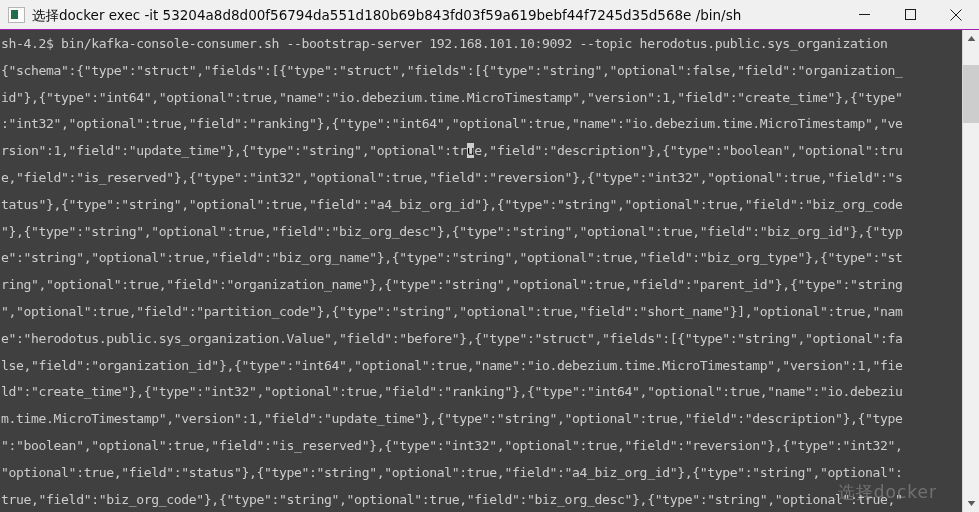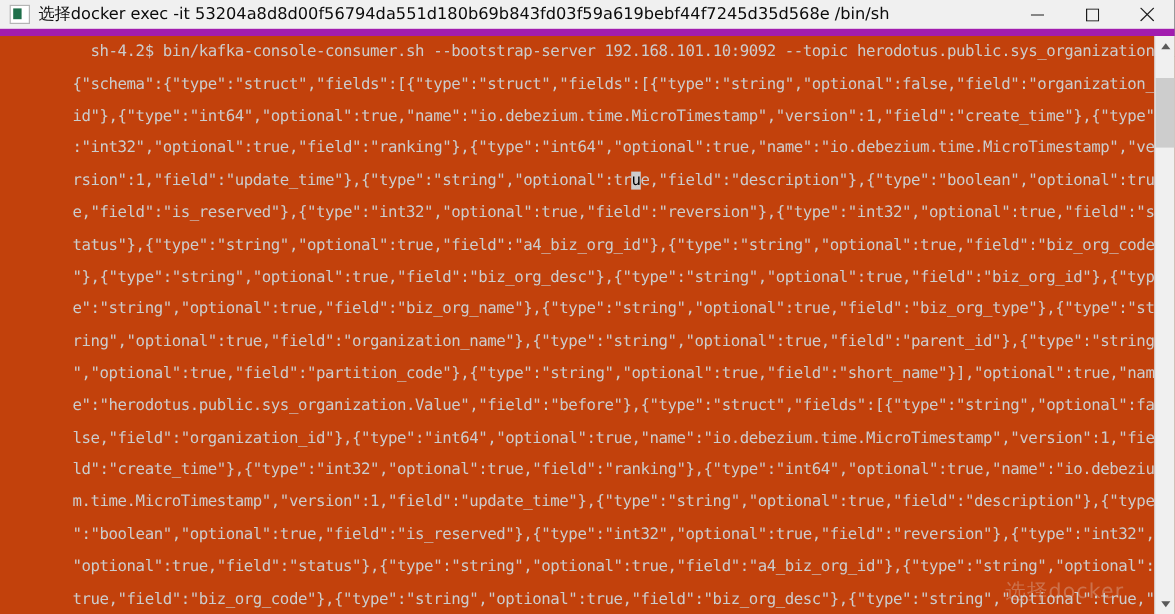--- a/index.html
+++ b/index.html
@@ -21,21 +21,21 @@
     background: #000000;
     position: relative;
     box-sizing: border-box;
   }
 
   
   .titlebar {
     height: 30px;
     min-height: 30px;
     background: #f0f0f0;
-    border-bottom: 6px solid #a21caf;
+    border-bottom: 1px solid #a21caf;
     display: flex;
     align-items: center;
     box-sizing: border-box;
     padding-left: 8px;
     user-select: none;
   }
   .title-icon {
     width: 17px;
     height: 16px;
     margin-right: 7px;
@@ -179,21 +179,21 @@
       </div>
       <div class="win-btn">
         <svg width="12" height="12" viewBox="0 0 12 12" aria-hidden="true">
             <line x1="0.5" y1="0.5" x2="11.5" y2="11.5" stroke="#1c1c1c" stroke-width="1"></line>
             <line x1="11.5" y1="0.5" x2="0.5" y2="11.5" stroke="#1c1c1c" stroke-width="1"></line>
           </svg>
       </div>
     </div>
   </div>
 
-  <div class="term-wrap" style="background: #c2410c; text-align: right;">
+  <div class="term-wrap" style="background: #404040;">
     <div class="term" id="terminal" style="color: rgb(204, 204, 204);">
         <div class="line">sh-4.2$ bin/kafka-console-consumer.sh --bootstrap-server 192.168.101.10:9092 --topic herodotus.public.sys_organization</div>
         <div class="line">{"schema":{"type":"struct","fields":[{"type":"struct","fields":[{"type":"string","optional":false,"field":"organization_</div>
         <div class="line">id"},{"type":"int64","optional":true,"name":"io.debezium.time.MicroTimestamp","version":1,"field":"create_time"},{"type"</div>
         <div class="line">:"int32","optional":true,"field":"ranking"},{"type":"int64","optional":true,"name":"io.debezium.time.MicroTimestamp","ve</div>
         <div class="line">rsion":1,"field":"update_time"},{"type":"string","optional":tr<span class="cursor">u</span>e,"field":"description"},{"type":"boolean","optional":tru</div>
         <div class="line">e,"field":"is_reserved"},{"type":"int32","optional":true,"field":"reversion"},{"type":"int32","optional":true,"field":"s</div>
         <div class="line">tatus"},{"type":"string","optional":true,"field":"a4_biz_org_id"},{"type":"string","optional":true,"field":"biz_org_code</div>
         <div class="line">"},{"type":"string","optional":true,"field":"biz_org_desc"},{"type":"string","optional":true,"field":"biz_org_id"},{"typ</div>
         <div class="line">e":"string","optional":true,"field":"biz_org_name"},{"type":"string","optional":true,"field":"biz_org_type"},{"type":"st</div>

